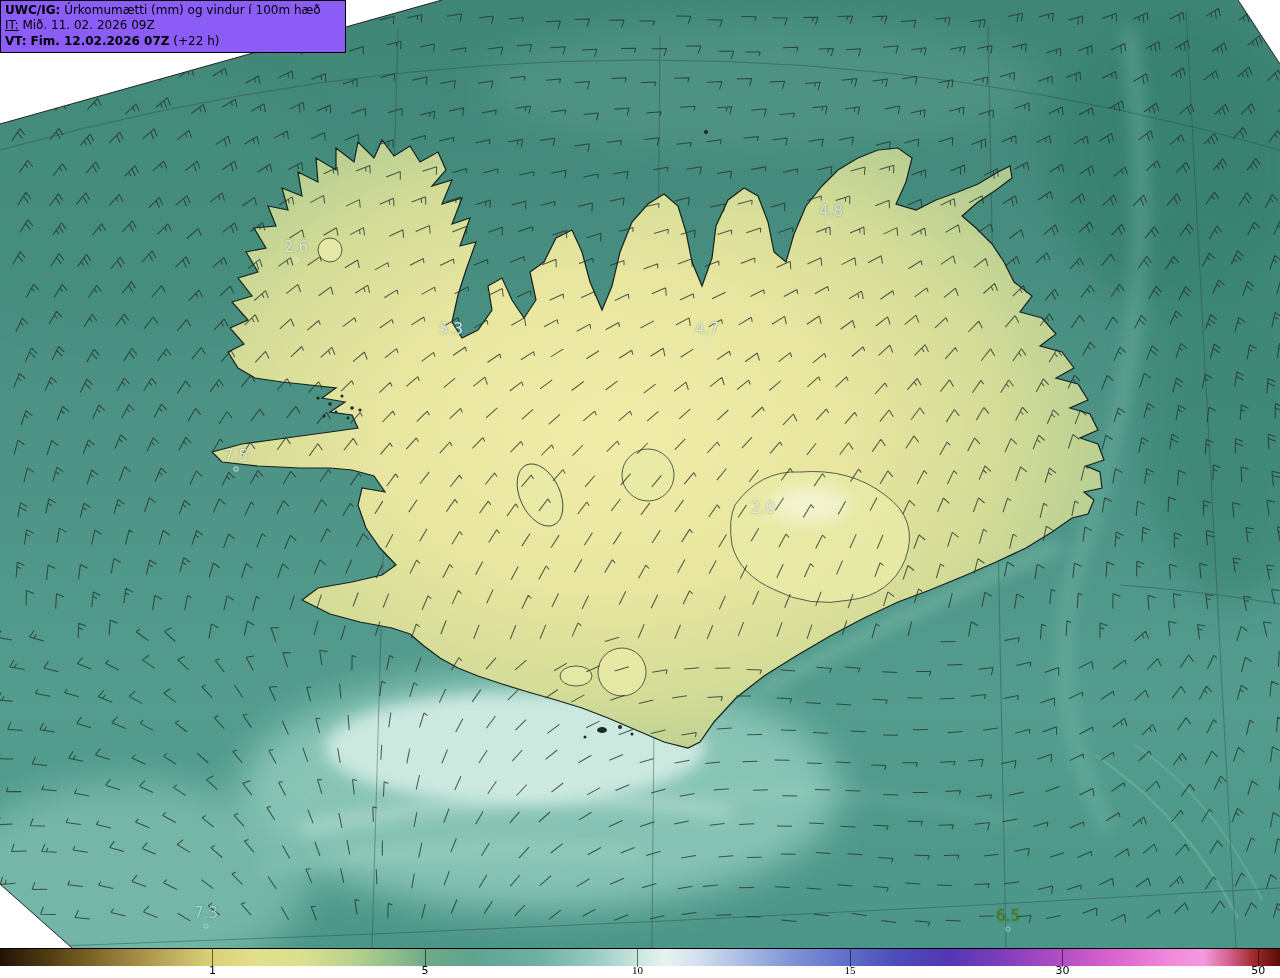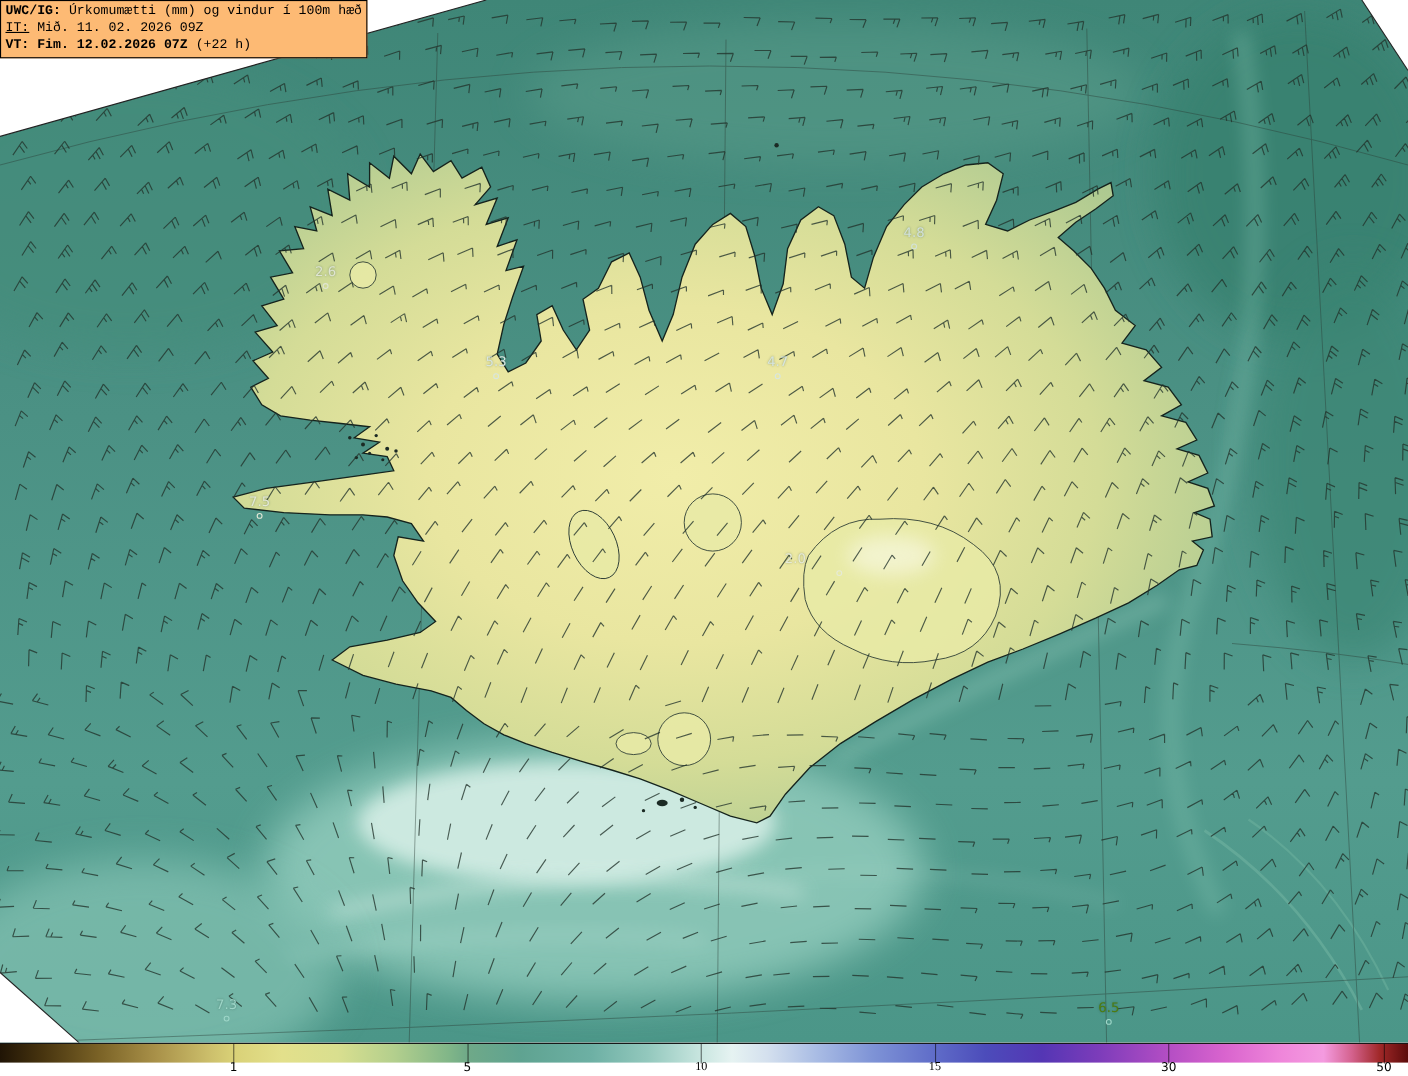--- a/index.html
+++ b/index.html
@@ -1,27 +1,27 @@
 <!DOCTYPE html>
 <html><head>
 <meta charset="utf-8">
 <style>
   * { margin:0; padding:0; box-sizing:border-box; }
   html,body { width:1280px; height:978px; background:#ffffff; overflow:hidden;
     font-family:"DejaVu Sans","Liberation Sans",sans-serif; }
   .map-wrap { position:absolute; top:0; left:0; width:1280px; height:948px; }
   .map-wrap svg { position:absolute; top:0; left:0; display:block; }
-  .title-box { position:absolute; top:0; left:0; z-index:6; background:#fdba74;
-    border:1px solid #000; padding:2px 4px 3px 4px; font-size:12px; line-height:1.28;
-    min-width:268px; white-space:nowrap;font-family:Liberation Mono, monospace; }
+  .title-box { position:absolute; top:0; left:0; z-index:6; background:#8b5cf6;
+    border:1px solid #000; padding:2px 24px 3px 4px; font-size:12px; line-height:1.28;
+    min-width:268px; white-space:nowrap; }
   .title-box .b { font-weight:bold; }
   .title-box .u { text-decoration:underline; }
   .map-labels { position:absolute; top:0; left:0; width:1280px; height:948px; z-index:4;
     pointer-events:none; }
-  .map-labels span { position:absolute; font-size:12px; transform:translate(-50%,-50%);
+  .map-labels span { position:absolute; font-size:15px; transform:translate(-50%,-50%);
     text-shadow:0 0 2px rgba(30,60,52,0.45); }
   .colorbar { position:absolute; top:948px; left:0; width:1280px; height:30px; background:#fff; }
   .cb-grad { position:relative; width:1280px; height:18px; border-top:1px solid #000; }
   .cb-grad .tick { position:absolute; top:0; width:1px; height:18px; background:rgba(0,0,0,0.55); }
   .cb-labels { position:relative; width:1280px; height:12px; }
   .cb-labels span { position:absolute; top:-2px; transform:translateX(-50%); font-size:11px; color:#000; }
 </style>
 </head>
 <body>
 
@@ -129,21 +129,21 @@
       <line x1="0" y1="884" x2="72" y2="948" stroke="#222" stroke-width="1"></line>
     </g>
   </svg>
 
   <div class="map-labels" id="map-labels">
       <span style="left: 296px; top: 247px; color: rgb(223, 229, 210); text-align: right;">2.6</span>
       <span style="left: 831px; top: 211px; color: rgb(210, 226, 218);">4.8</span>
       <span style="left: 451px; top: 329px; color: rgb(216, 230, 223);">5.3</span>
       <span style="left: 707px; top: 329px; color: rgb(216, 230, 223);">4.7</span>
       <span style="left: 236px; top: 456px; color: rgb(226, 232, 214);">7.5</span>
-      <span style="left: 723px; top: 508px; color: rgb(230, 234, 216);">2.0</span>
+      <span style="left: 763px; top: 508px; color: rgb(230, 234, 216);">2.0</span>
       <span style="left: 206px; top: 913px; color: rgb(158, 214, 200);">7.3</span>
       <span style="left: 1008px; top: 916px; color: #4d7c0f;">6.5</span>
     </div>
 
   <div class="title-box">
     <div><span class="b">UWC/IG:</span> <span>Úrkomumætti (mm) og vindur í 100m hæð</span></div>
     <div><span class="u">IT:</span> <span>Mið. 11. 02. 2026 09Z</span></div>
     <div><span class="b">VT:</span> <span class="b">Fim. 12.02.2026 07Z</span> <span>(+22 h)</span></div>
   </div>
 </div>

